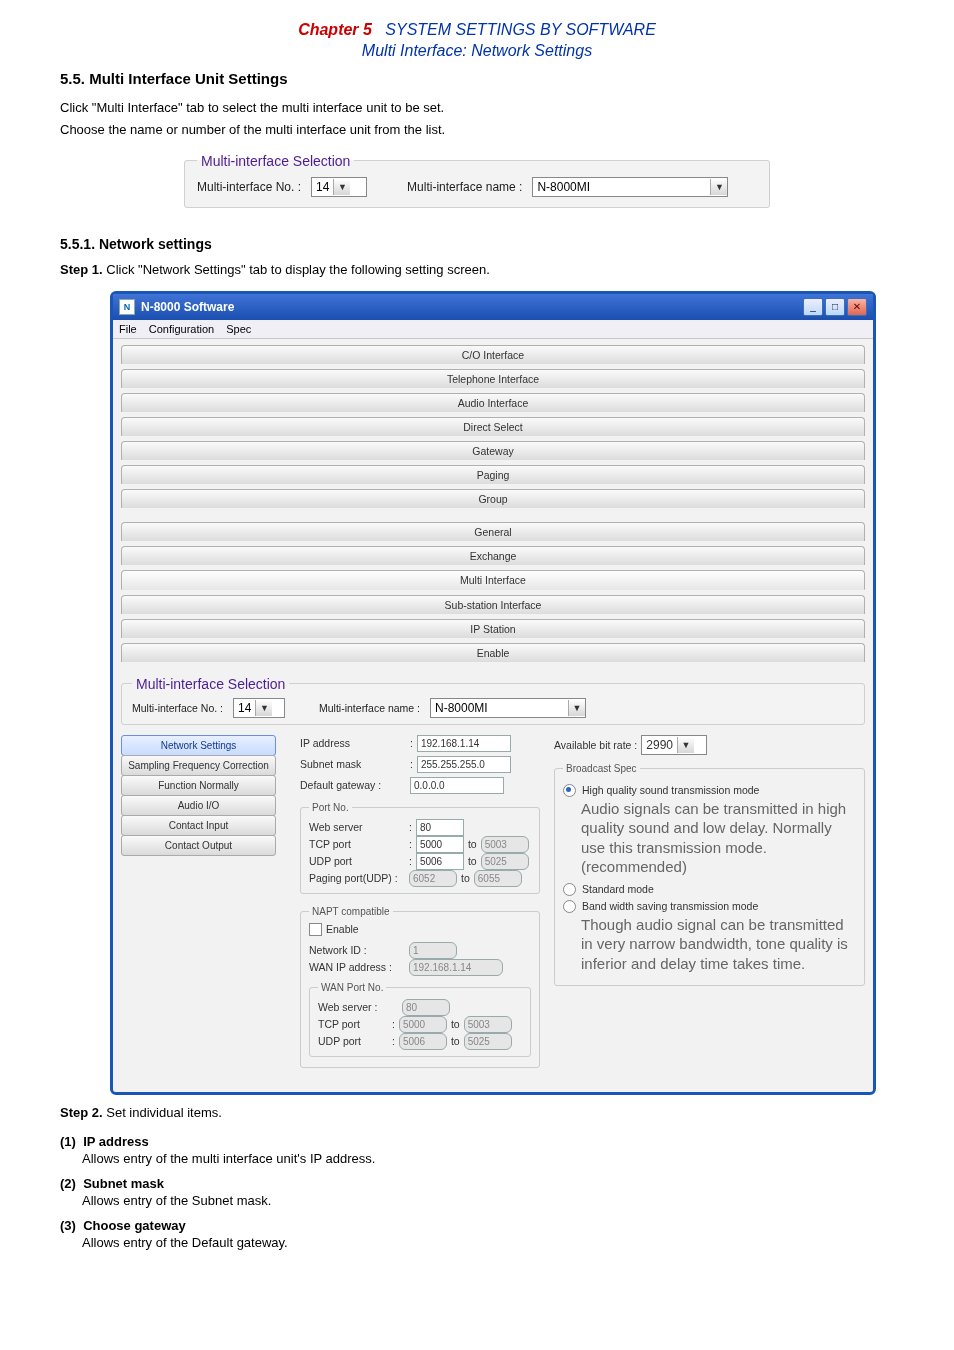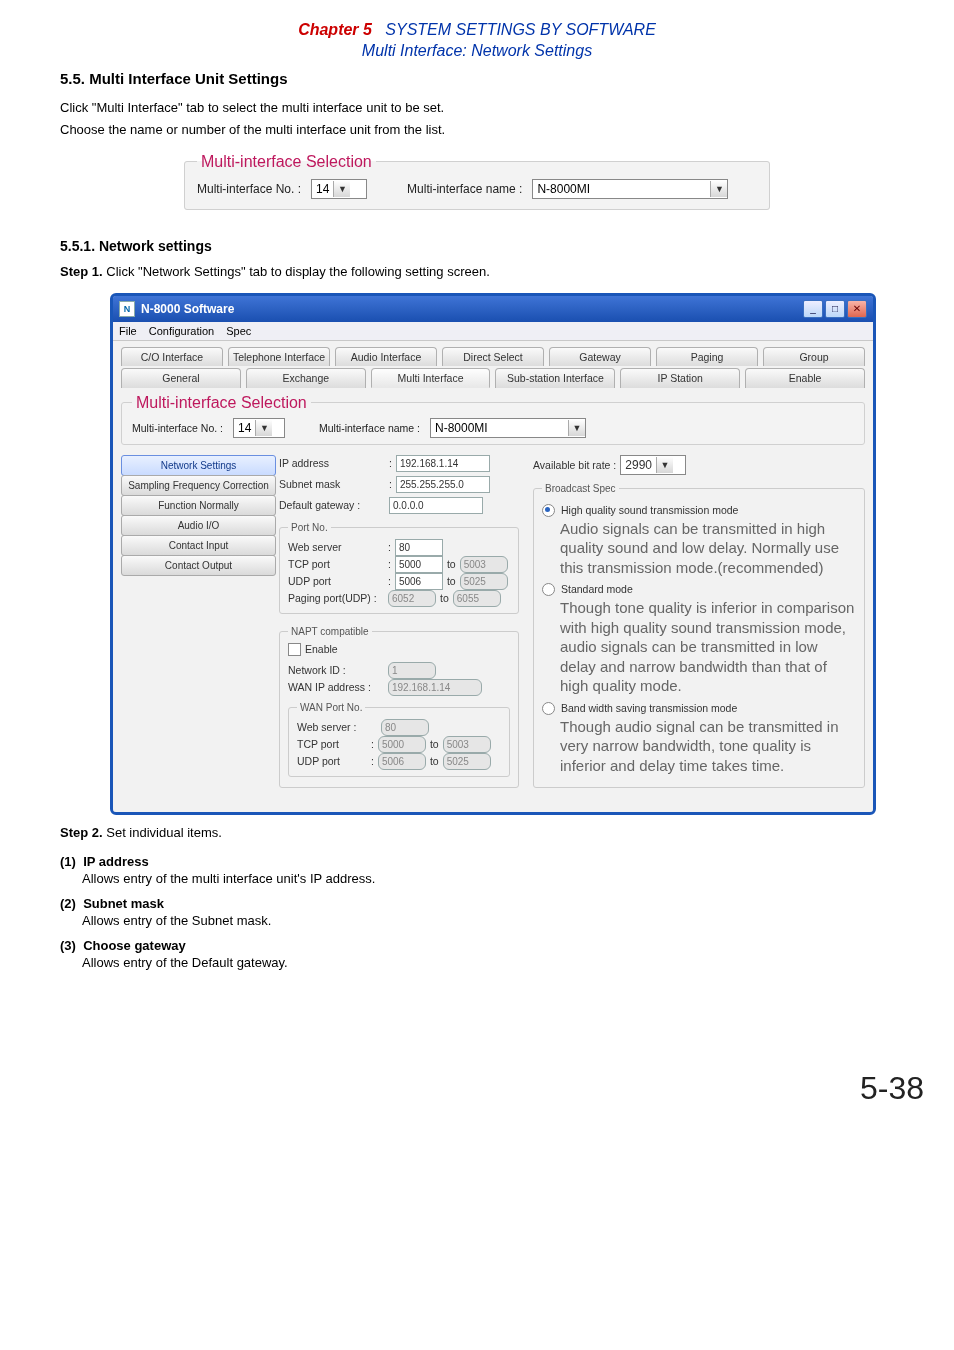--- a/index.html
+++ b/index.html
@@ -41,22 +41,22 @@
 
   
   fieldset.win-group {
     border: 1px solid #d0d0d0;
     border-radius: 3px;
     padding: 8px 12px 10px 12px;
     background: #f3f3f3;
     margin: 14px auto;
   }
   fieldset.win-group > legend {
-    font-size: 16px;
-    color: #be185d;
+    font-size: 14px;
+    color: #4c1d95;
     padding: 0 4px;
   }
   .row { display: flex; align-items: center; gap: 10px; }
   .lbl { font-size: 12px; color: #222; }
 
   
   .combo {
     display: inline-flex;
     align-items: center;
     border: 1px solid #888;
@@ -127,40 +127,40 @@
   }
   .menubar span { cursor: pointer; }
 
   .client {
     background: #f2f2f2;
     padding: 6px 8px 20px 8px;
     min-height: 420px;
   }
 
   
-  .tabrow { display: flex; gap: 5px; margin-bottom: 2px; }
+  .tabrow { display: flex; gap: 5px; margin-bottom: 14px; flex-direction: column; }
   .tab {
     flex: 1;
     text-align: center;
     font-size: 10.5px;
     padding: 3px 2px;
     background: linear-gradient(#fafafa,#dcdcdc);
     border: 1px solid #b0b0b0;
     border-bottom: none;
     border-radius: 4px 4px 0 0;
     color: #333;
     cursor: pointer;
     white-space: nowrap;
   }
   .tab.active2 {
     background: linear-gradient(#fefefe,#e8e8e8);
     border-bottom: 1px solid #e8e8e8;
   }
 
-  .content-columns { display: flex; gap: 3px; margin-top: 10px; }
+  .content-columns { display: flex; gap: 24px; margin-top: 10px; }
   .sidenav {
     width: 155px;
     display: flex;
     flex-direction: column;
     gap: 0;
   }
   .navbtn {
     font-size: 10px;
     text-align: center;
     padding: 4px 2px;
@@ -434,21 +434,20 @@
               <div class="opt">
                 <span class="radio sel"></span>
                 <span class="optlabel">High quality sound transmission mode</span>
               </div>
               <div class="optdesc">Audio signals can be transmitted in high quality sound and low delay. Normally use this transmission mode.(recommended)</div>
 
               <div class="opt">
                 <span class="radio"></span>
                 <span class="optlabel">Standard mode</span>
               </div>
-              <div class="optdesc">Though tone quality is inferior in comparison with high quality sound transmission mode, audio signals can be transmitted in low delay and narrow bandwidth than that of high quality mode.</div>
 
               <div class="opt">
                 <span class="radio"></span>
                 <span class="optlabel">Band width saving transmission mode</span>
               </div>
               <div class="optdesc">Though audio signal can be transmitted in very narrow bandwidth, tone quality is inferior and delay time takes time.</div>
             </fieldset>
           </div>
         </div>
 

